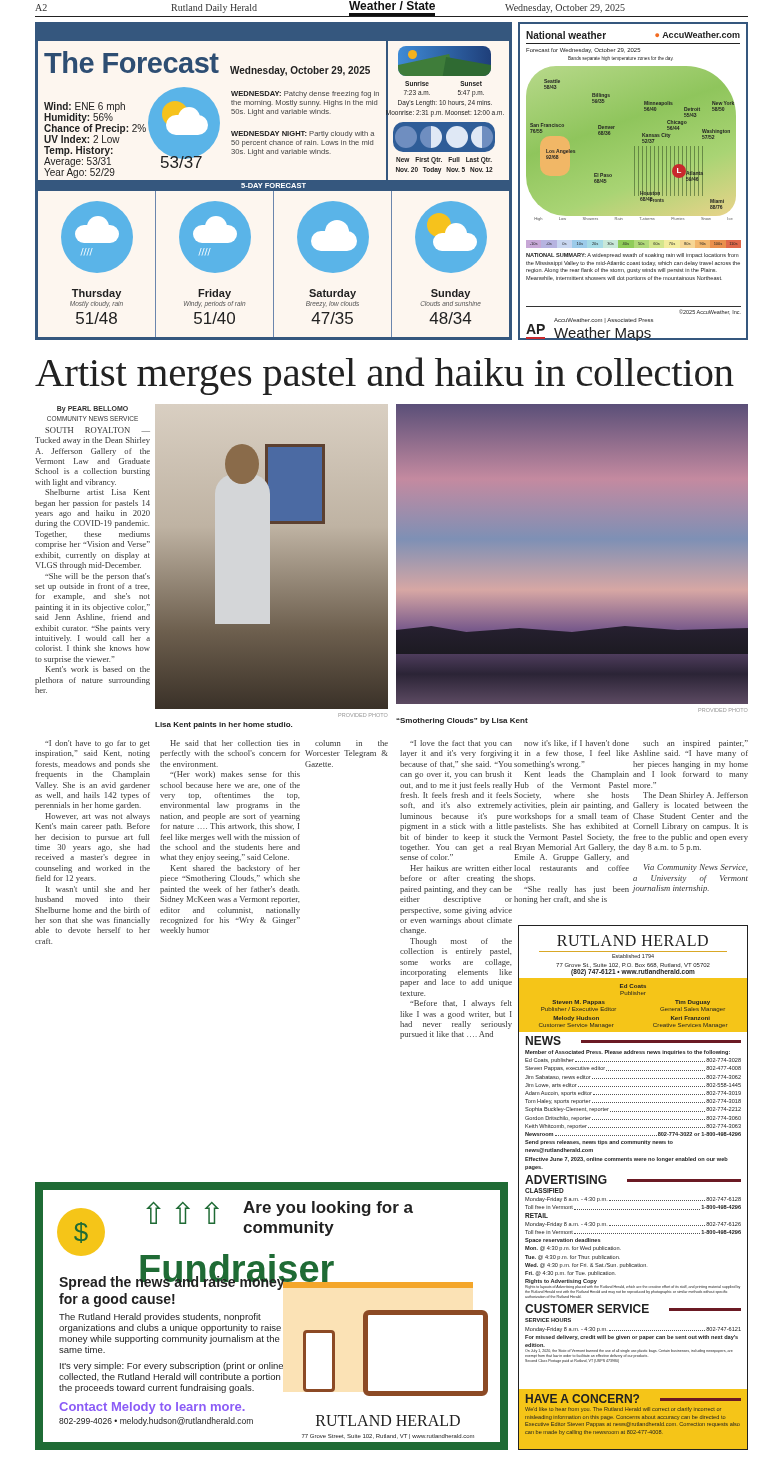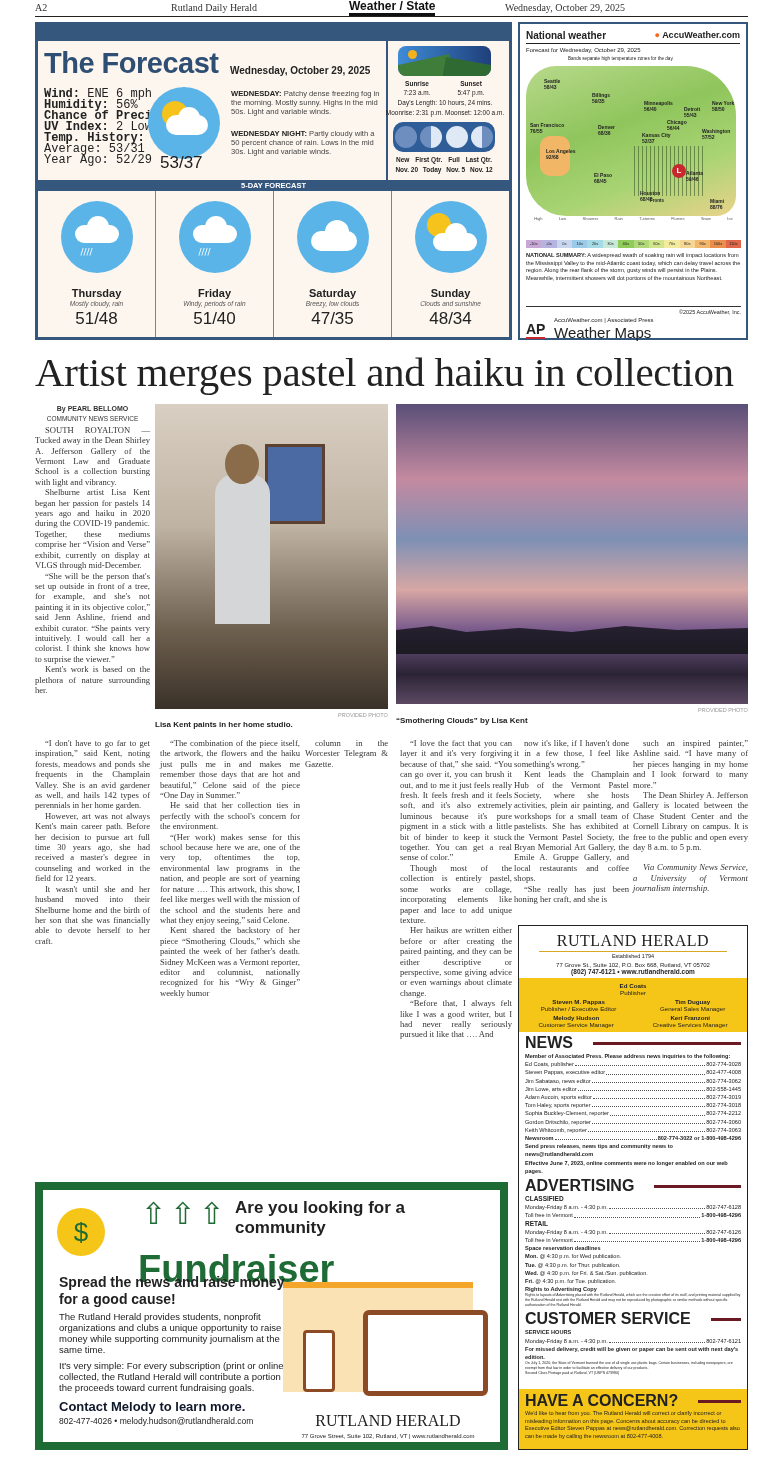--- a/index.html
+++ b/index.html
@@ -5,21 +5,21 @@
 *{box-sizing:border-box;margin:0;padding:0}
 body{width:783px;height:1458px;background:#fff;font-family:"Liberation Serif",serif;color:#222;position:relative;overflow:hidden}
 .abs{position:absolute}
 .hdr{left:35px;top:0;width:713px;height:17px;border-bottom:1.5px solid #222;font-size:10px;color:#333}
 .hdr span{position:absolute;top:2px}
 .hdr .sec{font-family:"Liberation Sans",sans-serif;font-weight:bold;font-size:12px;color:#111;top:0;left:314px;border-bottom:3px solid #111;line-height:13px}
 
 .wx{left:35px;top:22px;width:477px;height:318px;border:3px solid #35577e;background:#fdf6ef}
 .wx-top{position:absolute;left:0;top:0;width:100%;height:16px;background:#35577e}
 .title{position:absolute;left:6px;top:22px;font-family:"Liberation Sans",sans-serif;font-weight:bold;font-size:29px;color:#2e4e73;letter-spacing:-0.5px}
-.stats{position:absolute;left:6px;top:64px;font-family:Liberation Mono, monospace;font-size:12px;line-height:11px;color:#222}
+.stats{position:absolute;left:6px;top:76px;font-family:Liberation Sans, sans-serif;font-size:10px;line-height:11px;color:#222}
 .stats b{font-weight:bold}
 .bigicon{position:absolute;left:110px;top:62px;width:72px;height:72px;border-radius:50%;background:#5ab4e8;overflow:hidden}
 .today-temp{position:absolute;left:122px;top:128px;font-family:"Liberation Sans",sans-serif;font-size:17px}
 .datehd{position:absolute;left:192px;top:40px;font-family:"Liberation Sans",sans-serif;font-weight:bold;font-size:10px}
 .desc{position:absolute;left:193px;width:150px;font-family:"Liberation Sans",sans-serif;font-size:7.6px;line-height:9.2px;color:#444}
 .desc b{color:#222;font-weight:bold}
 .sun{position:absolute;left:348px;top:15px;width:126px;height:142px;border-left:2px solid #35577e}
 .sunimg{position:absolute;left:10px;top:6px;width:93px;height:30px;border-radius:8px;background:linear-gradient(90deg,#3f8bd6,#1f3f7a);overflow:hidden}
 .mini{font-family:"Liberation Sans",sans-serif;font-size:6.5px;color:#222;text-align:center;position:absolute}
 .moons{position:absolute;left:5px;top:82px;width:102px;height:30px;border-radius:10px;background:#2f5d98;display:flex;justify-content:space-around;align-items:center}
@@ -48,28 +48,28 @@
 .col p{text-indent:10px}
 .byline{font-family:"Liberation Sans",sans-serif;font-weight:bold;font-size:7px;text-align:center}
 .photo1{left:155px;top:404px;width:233px;height:305px;background:linear-gradient(180deg,#d9cfc2,#bfb3a3 40%,#6c5e4d 75%,#3a3128)}
 .photo2{left:396px;top:404px;width:352px;height:300px;background:linear-gradient(180deg,#5a4f78 0%,#c48aa0 25%,#7e90b5 45%,#d7a7a4 62%,#7a5b8c 75%,#2b2436 90%,#5c4a62)}
 .credit{font-family:"Liberation Sans",sans-serif;font-size:5.5px;color:#999;position:absolute}
 .caption{font-family:"Liberation Sans",sans-serif;font-weight:bold;font-size:8px;position:absolute}
 
 .mast{left:518px;top:925px;width:230px;height:525px;border:1.5px solid #222}
 .mast .logo{text-align:center;font-size:16px;margin-top:6px;letter-spacing:0.5px}
 .ybox{background:#f5c518;padding:4px 0;font-family:"Liberation Sans",sans-serif;font-size:6.2px;text-align:center}
-.sechd{font-family:"Liberation Sans",sans-serif;font-weight:bold;font-size:16px;display:flex;align-items:center;gap:20px;margin:2px 6px 0}
+.sechd{font-family:"Liberation Sans",sans-serif;font-weight:bold;font-size:12px;display:flex;align-items:center;gap:20px;margin:2px 6px 0}
 .sechd .rule{flex:1;height:3px;background:#6b1a24}
 .rows{margin:0 6px;font-family:"Liberation Sans",sans-serif;font-size:5.6px;line-height:8.2px}
 .rows .r{display:flex}
 .rows .r .d{flex:1;border-bottom:1px dotted #555;margin:0 1px 2px}
 
 .ad{left:35px;top:1182px;width:473px;height:268px;border:8px solid #1f6b35;background:#fff}
-.ad .big1{position:absolute;left:192px;top:8px;font-family:"Liberation Sans",sans-serif;font-weight:bold;font-size:17px;line-height:20px;color:#222}
+.ad .big1{position:absolute;left:200px;top:8px;font-family:"Liberation Sans",sans-serif;font-weight:bold;font-size:17px;line-height:20px;color:#222}
 .ad .fund{position:absolute;left:95px;top:58px;font-family:"Liberation Sans",sans-serif;font-weight:bold;font-size:38px;color:#1f6b35}
 .ad .sp{position:absolute;left:16px;top:76px;width:235px;font-family:"Liberation Sans",sans-serif}
 </style>
 </head>
 <body>
 
 <div class="abs hdr">
   <span style="left:0">A2</span>
   <span style="left:136px">Rutland Daily Herald</span>
   <span class="sec">Weather / State</span>
@@ -260,34 +260,33 @@
 </div>
 <div class="credit" style="left:698px;top:707px">PROVIDED PHOTO</div>
 <div class="caption" style="left:396px;top:716px">“Smothering Clouds” by Lisa Kent</div>
 
 <div class="col" style="left:35px;top:738px;width:115px">
   <p>“I don't have to go far to get inspiration,” said Kent, noting forests, meadows and ponds she frequents in the Champlain Valley. She is an avid gardener as well, and hails 142 types of perennials in her home garden.</p>
   <p>However, art was not always Kent's main career path. Before her decision to pursue art full time 30 years ago, she had received a master's degree in counseling and worked in the field for 12 years.</p>
   <p>It wasn't until she and her husband moved into their Shelburne home and the birth of her son that she was financially able to devote herself to her craft.</p>
 </div>
 <div class="col" style="left:160px;top:738px;width:140px">
-  <p>“The combination of the piece itself, the artwork, the flowers and the haiku just pulls me in and makes me remember those days that are hot and beautiful,” Celone said of the piece “One Day in Summer.”</p>
   <p>He said that her collection ties in perfectly with the school's concern for the environment.</p>
   <p>“(Her work) makes sense for this school because here we are, one of the very top, oftentimes the top, environmental law programs in the nation, and people are sort of yearning for nature …. This artwork, this show, I feel like merges well with the mission of the school and the students here and what they enjoy seeing,” said Celone.</p>
   <p>Kent shared the backstory of her piece “Smothering Clouds,” which she painted the week of her father's death. Sidney McKeen was a Vermont reporter, editor and columnist, nationally recognized for his “Wry &amp; Ginger” weekly humor</p>
 </div>
 
 <div class="col" style="left:305px;top:738px;width:83px">
   <p>column in the Worcester Telegram &amp; Gazette.</p>
 </div>
 
 <div class="col" style="left:400px;top:738px;width:112px">
   <p>“I love the fact that you can layer it and it's very forgiving because of that,” she said. “You can go over it, you can brush it out, and to me it just feels really fresh. It feels fresh and it feels soft, and it's also extremely luminous because it's pure pigment in a stick with a little bit of binder to keep it stuck together. You can get a real sense of color.”</p>
+  <p>Her haikus are written either before or after creating the paired painting, and they can be either descriptive or perspective, some giving advice or even warnings about climate change.</p>
   <p>Though most of the collection is entirely pastel, some works are collage, incorporating elements like paper and lace to add unique texture.</p>
-  <p>Her haikus are written either before or after creating the paired painting, and they can be either descriptive or perspective, some giving advice or even warnings about climate change.</p>
   <p>“Before that, I always felt like I was a good writer, but I had never really seriously pursued it like that …. And</p>
 </div>
 <div class="col" style="left:514px;top:738px;width:115px">
   <p>now it's like, if I haven't done it in a few those, I feel like something's wrong.”</p>
   <p>Kent leads the Champlain Hub of the Vermont Pastel Society, where she hosts activities, plein air painting, and workshops for a small team of pastelists. She has exhibited at the Vermont Pastel Society, the Bryan Memorial Art Gallery, the Emile A. Gruppe Gallery, and local restaurants and coffee shops.</p>
   <p>“She really has just been honing her craft, and she is</p>
 </div>
 <div class="col" style="left:633px;top:738px;width:115px">
   <p>such an inspired painter,” Ashline said. “I have many of her pieces hanging in my home and I look forward to many more.”</p>
   <p>The Dean Shirley A. Jefferson Gallery is located between the Chase Student Center and the Cornell Library on campus. It is free to the public and open every day 8 a.m. to 5 p.m.</p>
@@ -430,22 +429,22 @@
 
 <div class="abs ad">
   <div style="position:absolute;left:14px;top:18px;width:48px;height:48px;border-radius:50%;background:#f5c518;color:#1f6b35;font-size:26px;text-align:center;line-height:48px;font-family:'Liberation Sans',sans-serif">$</div>
   <div style="position:absolute;left:98px;top:6px;width:90px;height:52px;color:#1f6b35;font-size:30px;font-family:'DejaVu Sans',sans-serif;letter-spacing:4px">⇧⇧⇧</div>
   <div class="big1" style="width:200px">Are you looking for a community</div>
   <div class="fund">Fundraiser</div>
   <div class="sp" style="top:84px">
     <div style="font-weight:bold;font-size:14px;line-height:17px">Spread the news and raise money for a good cause!</div>
     <div style="font-size:9.5px;line-height:11px;margin-top:3px">The Rutland Herald provides students, nonprofit organizations and clubs a unique opportunity to raise money while supporting community journalism at the same time.</div>
     <div style="font-size:9.5px;line-height:11px;margin-top:5px">It's very simple: For every subscription (print or online) collected, the Rutland Herald will contribute a portion of the proceeds toward current fundraising goals.</div>
-    <div style="font-weight:bold;font-size:13px;color:#0f172a;margin-top:6px">Contact Melody to learn more.</div>
-    <div style="font-size:8.5px;margin-top:2px">802-477-4026 • melody.hudson@rutlandherald.com</div>
+    <div style="font-weight:bold;font-size:13px;color:#8b5cf6;margin-top:6px">Contact Melody to learn more.</div>
+    <div style="font-size:8.5px;margin-top:2px">802-299-4026 • melody.hudson@rutlandherald.com</div>
   </div>
   <div style="position:absolute;left:240px;top:80px;width:210px;height:130px">
     <div style="position:absolute;left:0;top:12px;width:190px;height:110px;background:#fbe2b5;border-top:6px solid #f4a62a"></div>
     <div style="position:absolute;left:80px;top:40px;width:125px;height:86px;background:#fff;border:5px solid #8c4a25;border-radius:6px"></div>
     <div style="position:absolute;left:20px;top:60px;width:32px;height:62px;background:#fff;border:3px solid #8c4a25;border-radius:4px"></div>
   </div>
   <div style="position:absolute;left:240px;top:222px;width:210px;text-align:center;font-size:16px">RUTLAND HERALD</div>
   <div style="position:absolute;left:240px;top:243px;width:210px;text-align:center;font-family:'Liberation Sans',sans-serif;font-size:6px">77 Grove Street, Suite 102, Rutland, VT  |  www.rutlandherald.com</div>
 </div>
 

